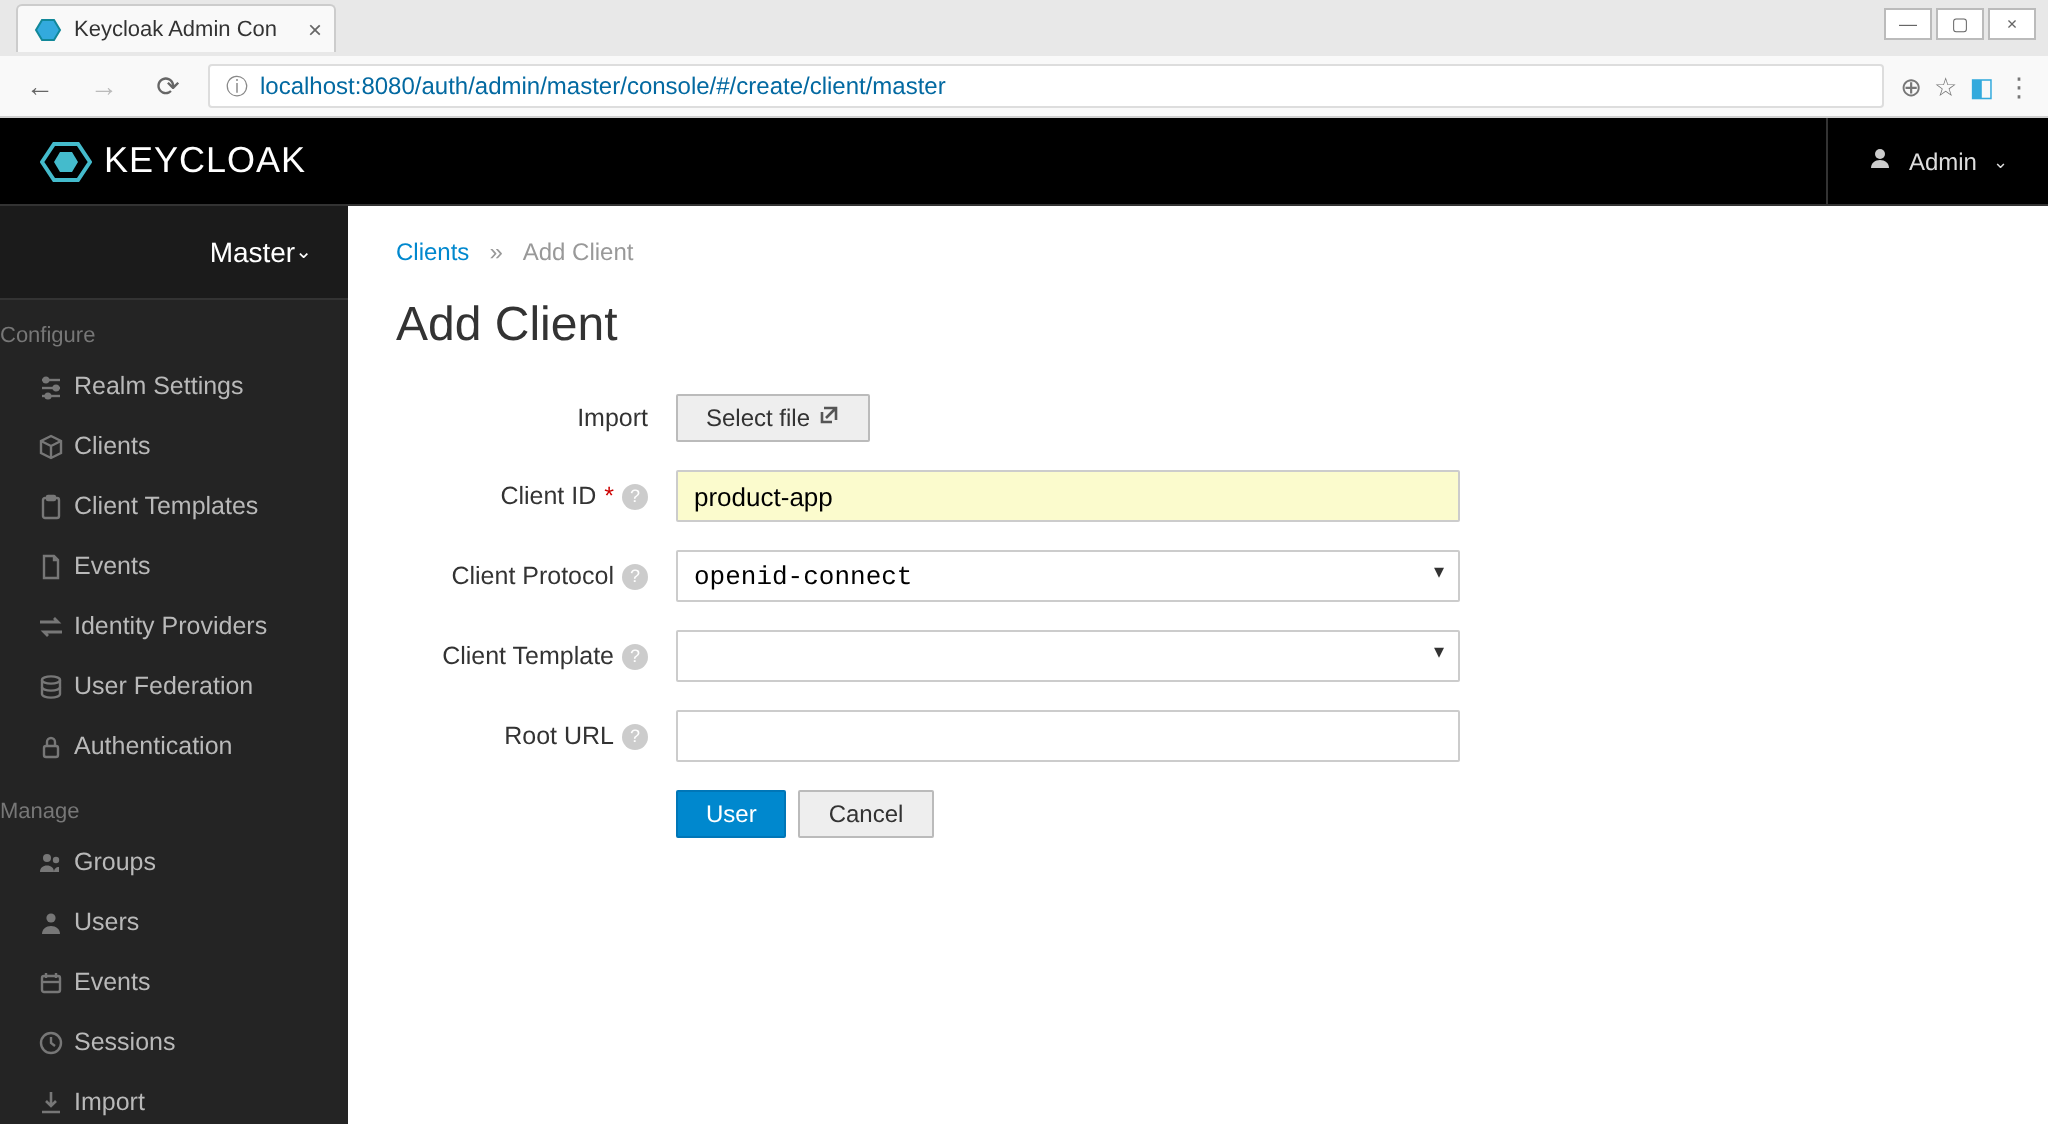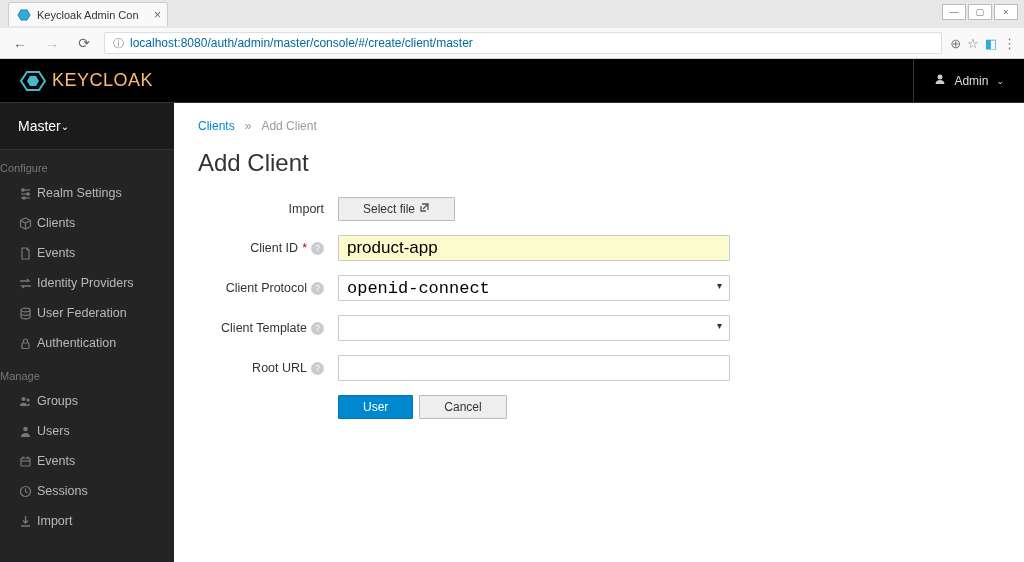--- a/index.html
+++ b/index.html
@@ -17,49 +17,49 @@
     .nav-btn { width: 24px; height: 24px; display: flex; align-items: center; justify-content: center; color: #666; cursor: pointer; font-size: 14px; }
     .nav-btn.disabled { color: #bbb; }
     .url-field { flex: 1; height: 22px; border: 1px solid #ddd; border-radius: 2px; padding: 0 8px; font-size: 12px; display: flex; align-items: center; gap: 6px; background: #fff; }
     .url-text { color: #0369a1; }
     .addr-right { display: flex; gap: 6px; align-items: center; color: #777; font-size: 13px; }
     
     
     .app-header { background: #000; height: 44px; display: flex; align-items: center; justify-content: space-between; padding: 0 20px; border-bottom: 1px solid #333; }
     .logo { display: flex; align-items: center; gap: 6px; color: #fff; }
     .logo-mark { width: 26px; height: 26px; }
-    .logo-text { font-size: 18px; font-weight: 400; letter-spacing: 0.5px; color: #fdba74; }
+    .logo-text { font-size: 18px; font-weight: 400; letter-spacing: 0.5px; color: #ffffff; }
     .user-menu { display: flex; align-items: center; gap: 8px; color: #ddd; font-size: 12px; cursor: pointer; border-left: 1px solid #333; padding-left: 20px; height: 100%; }
     
     
     .app-body { display: flex; height: calc(562px - 28px - 30px - 44px); }
     .sidebar { width: 174px; background: #242424; color: #ccc; overflow-y: auto; }
-    .realm-select { background: #1b1b1b; padding: 15px 18px; display: flex; justify-content: flex-start; align-items: center; cursor: pointer; font-size: 14px; color: #fff; border-bottom: 1px solid #333; }
+    .realm-select { background: #1b1b1b; padding: 15px 18px; display: flex; justify-content: flex-end; align-items: center; cursor: pointer; font-size: 14px; color: #fff; border-bottom: 1px solid #333; }
     .side-section { padding: 12px 0 4px 0; font-size: 11px; color: #777; }
     .side-item { padding: 8px 18px; display: flex; align-items: center; gap: 5px; cursor: pointer; font-size: 12.5px; color: #b9b9b9; }
     .side-icon { width: 14px; color: #777; font-size: 12px; display: inline-flex; justify-content: center; }
     
     
     .content { flex: 1; padding: 16px 24px; overflow: auto; background: #fff; }
     .crumbs { font-size: 12px; color: #999; margin-bottom: 16px; display: flex; gap: 10px; align-items: center; }
     .crumbs a { color: #0088ce; text-decoration: none; }
     .page-title { font-size: 24px; font-weight: 300; margin-bottom: 20px; color: #333; }
     
     .form-row { display: flex; align-items: center; margin-bottom: 14px; }
     .form-label { width: 140px; text-align: right; padding-right: 14px; font-size: 12.5px; color: #333; display: flex; justify-content: flex-end; align-items: center; gap: 4px; }
     .form-label .req { color: #c00; }
     .help-ico { width: 13px; height: 13px; border-radius: 50%; background: #ccc; color: #fff; font-size: 9px; display: inline-flex; align-items: center; justify-content: center; cursor: help; }
     .form-control-wrap { flex: 0 0 392px; }
-    .form-input, .form-select { width: 100%; height: 26px; border: 1px solid #ccc; border-radius: 1px; padding: 0 8px; font-size: 17px; background: #fff; }
+    .form-input, .form-select { width: 100%; height: 26px; border: 1px solid #ccc; border-radius: 1px; padding: 0 8px; font-size: 13px; background: #fff; }
     .form-input.hl { background: #fbfbcd; }
     .form-select { appearance: none; -webkit-appearance: none; padding-right: 8px; position: relative; font-family: Liberation Mono, monospace; }
     .select-wrap { position: relative; }
     .select-wrap::after { content: '▾'; position: absolute; right: 8px; top: 5px; font-size: 10px; color: #333; pointer-events: none; }
     
-    .btn { height: 24px; padding: 0 24px; border-radius: 1px; font-size: 12px; cursor: pointer; display: inline-flex; align-items: center; gap: 4px; }
+    .btn { height: 24px; padding: 0 14px; border-radius: 1px; font-size: 12px; cursor: pointer; display: inline-flex; align-items: center; gap: 4px; }
     .btn-file { background: #eee; border: 1px solid #bbb; color: #333; }
     .btn-primary { background: #0088ce; border: 1px solid #0076b7; color: #fff; }
     .btn-default { background: #eee; border: 1px solid #bbb; color: #333; }
     .btn-row { margin-left: 140px; display: flex; gap: 6px; }
   </style>
 </head>
 <body>
 
 <div class="browser-chrome">
   <div class="tab-bar">
@@ -140,20 +140,29 @@
       <span>Realm Settings</span>
     </div>
     <div class="side-item">
       <span class="side-icon">
         <svg width="13" height="13" viewBox="0 0 13 13" fill="none" stroke="#777" stroke-width="1.2">
             <path d="M6.5 1l5 2.5v6l-5 2.5-5-2.5v-6z"></path>
             <path d="M1.5 3.5l5 2.5 5-2.5M6.5 6v6"></path>
           </svg>
       </span>
       <span>Clients</span>
+    </div>
+    <div class="side-item">
+      <span class="side-icon">
+        <svg width="13" height="13" viewBox="0 0 13 13" fill="none" stroke="#777" stroke-width="1.2">
+            <rect x="2.5" y="2" width="8" height="10" rx="1"></rect>
+            <rect x="4.5" y="1" width="4" height="2" rx="0.5" fill="#777"></rect>
+          </svg>
+      </span>
+      <span>Client Templates</span>
     </div>
     <div class="side-item">
       <span class="side-icon">
         <svg width="13" height="13" viewBox="0 0 13 13" fill="none" stroke="#777" stroke-width="1.2">
             <path d="M3 1h5l2 2v9H3z"></path>
             <path d="M8 1v2h2"></path>
           </svg>
       </span>
       <span>Events</span>
     </div>

